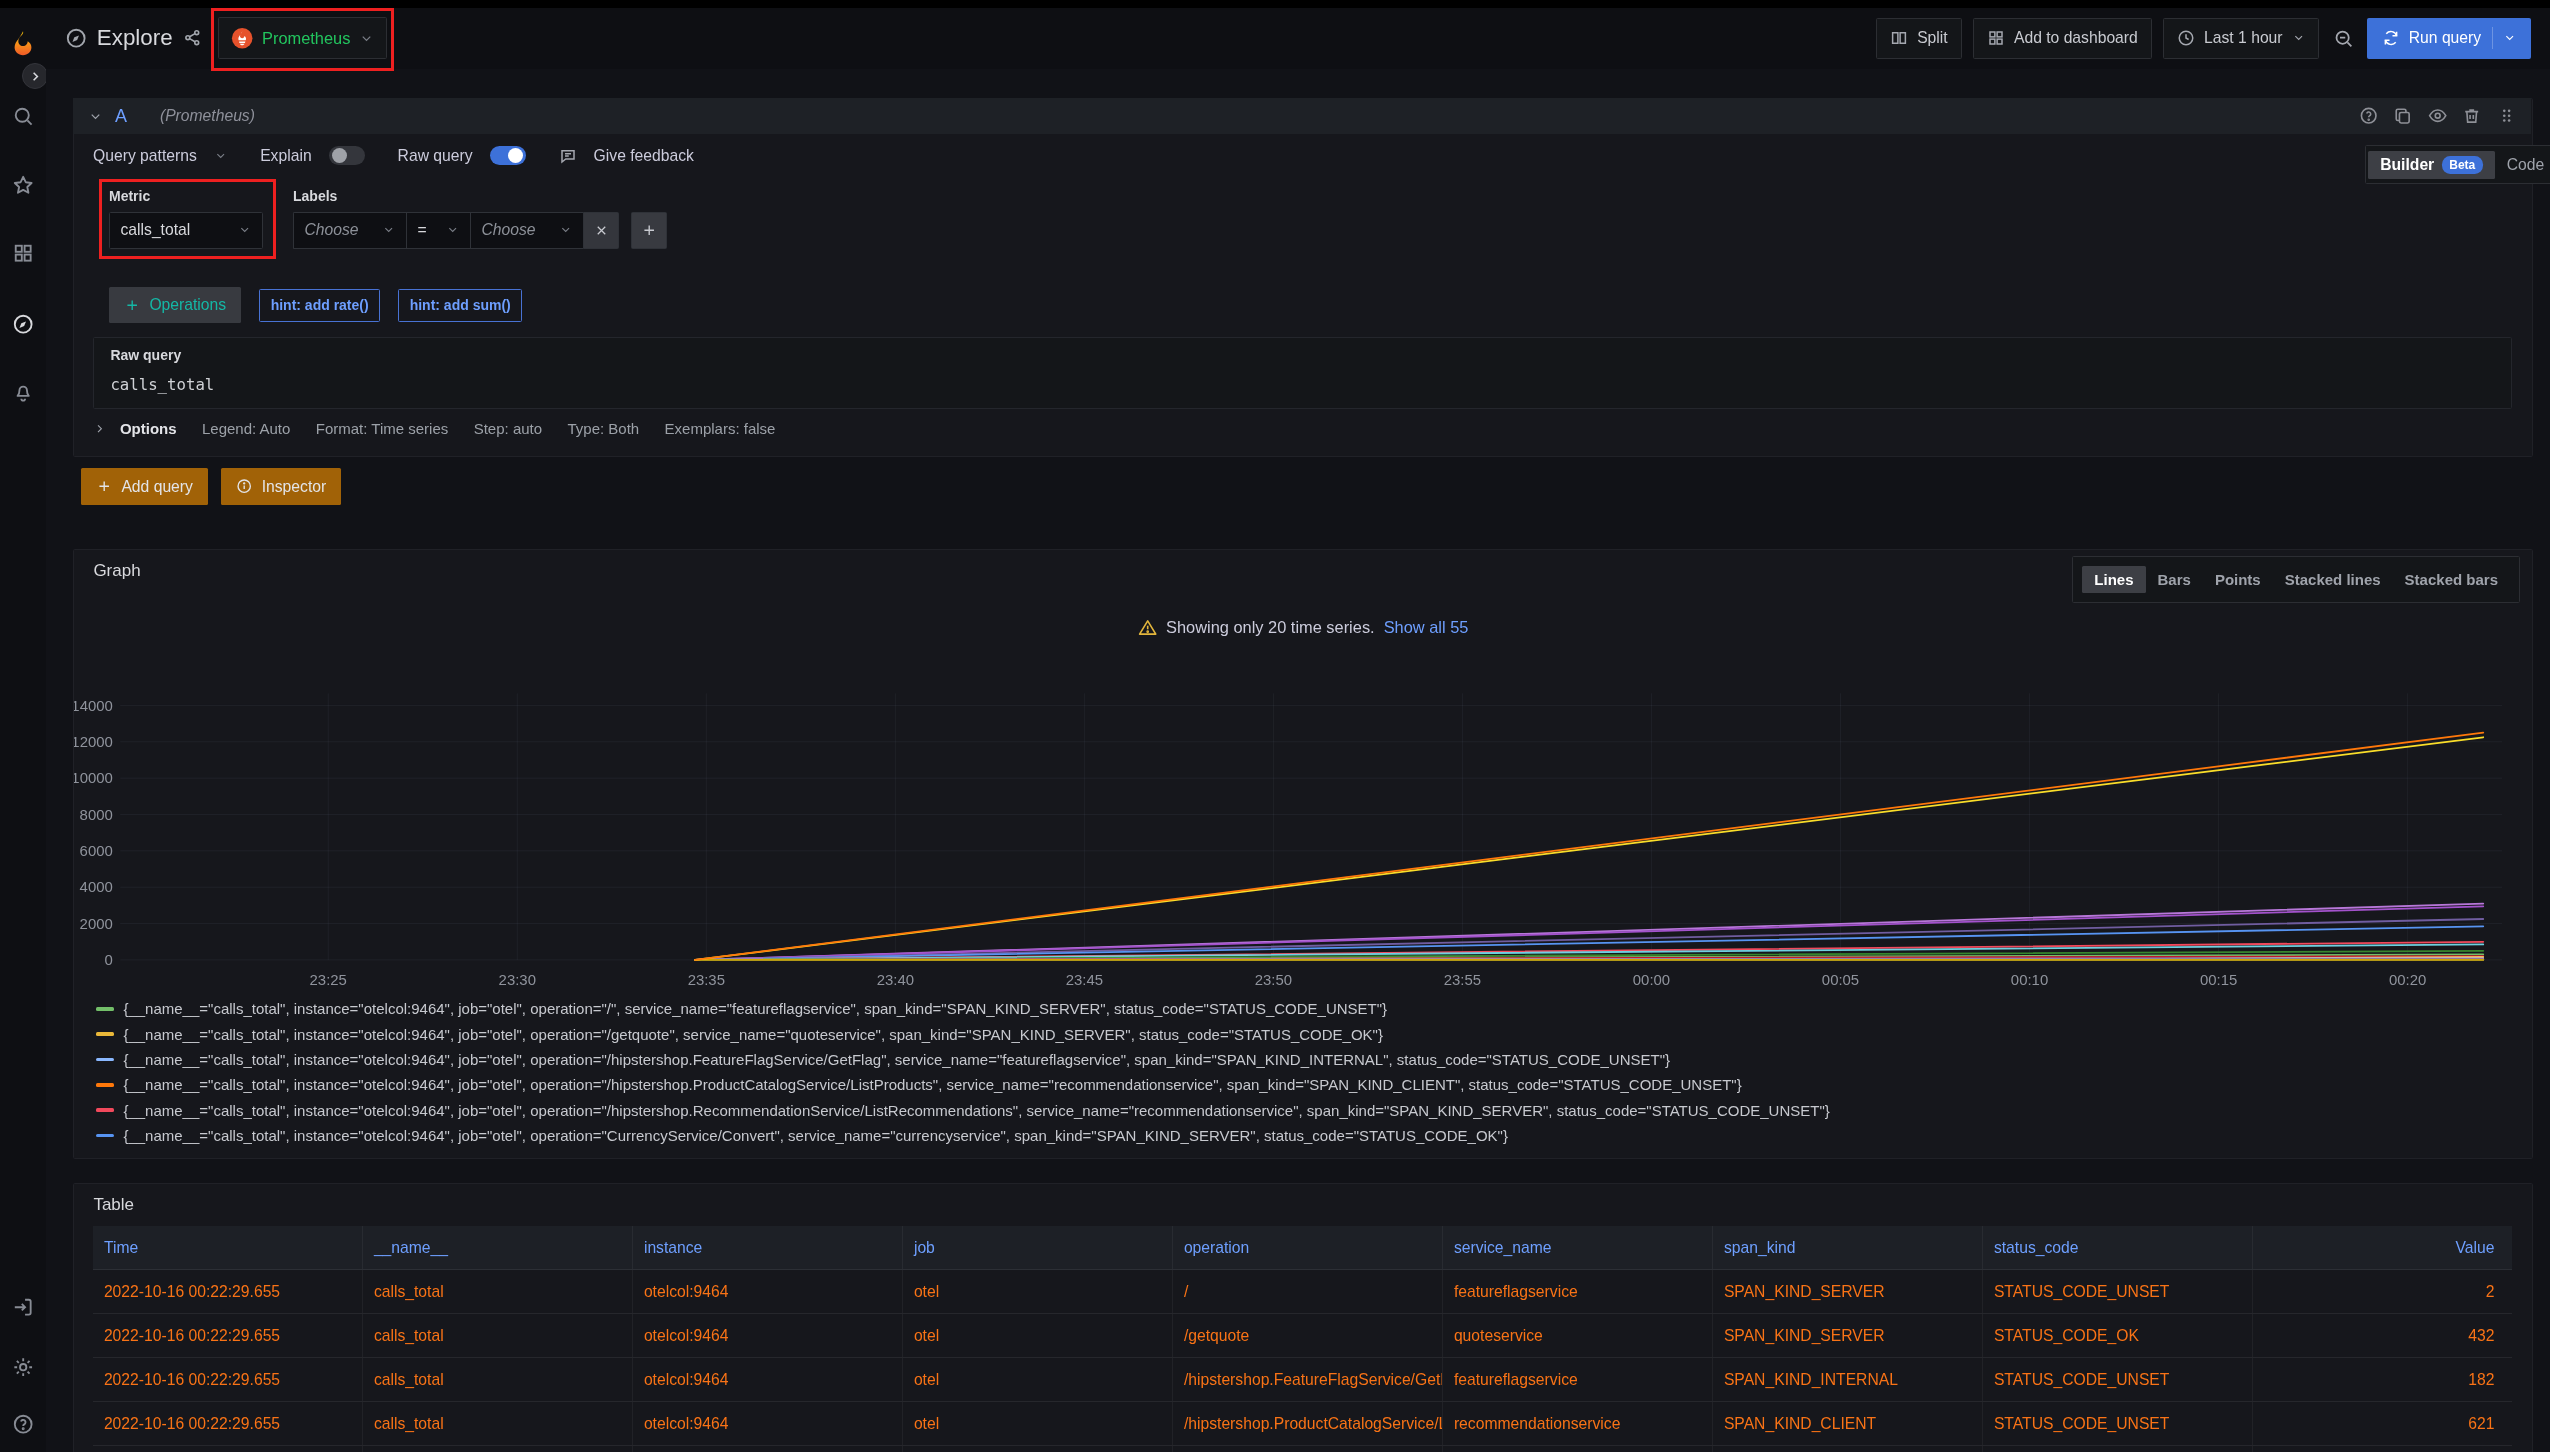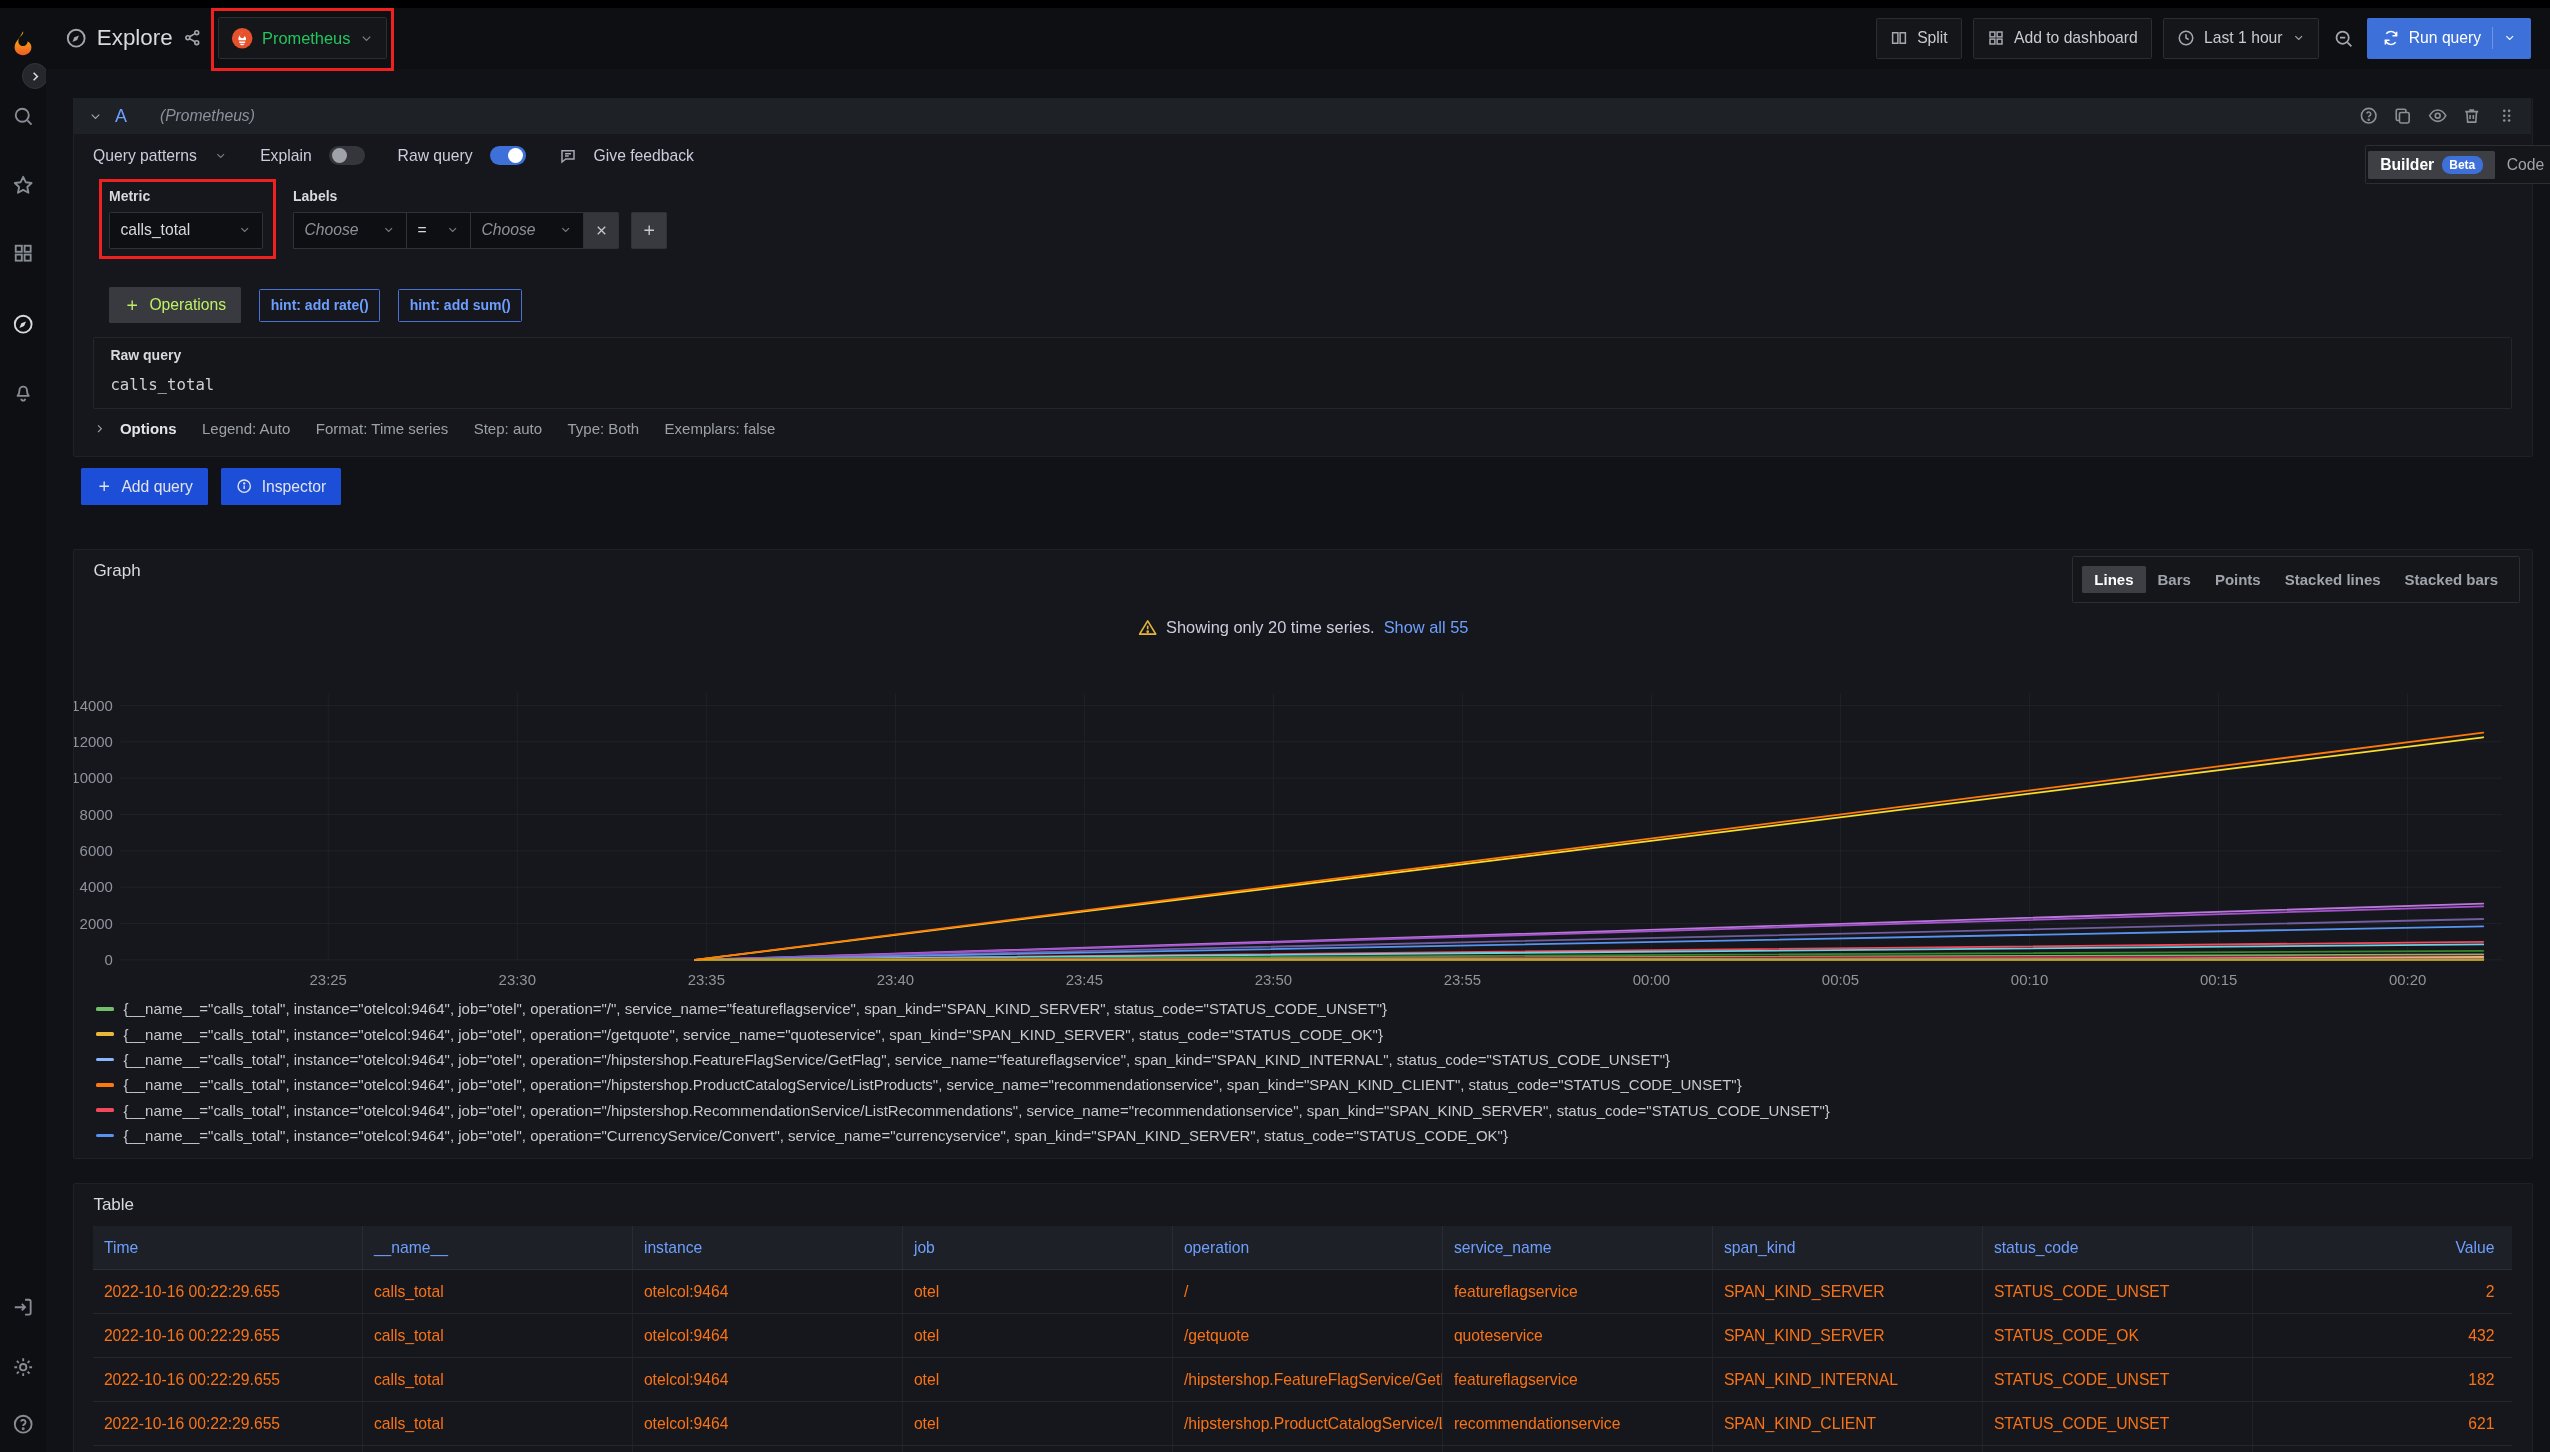--- a/index.html
+++ b/index.html
@@ -67,33 +67,33 @@
   #labels-row .select:first-child{border-radius:1.5px 0 0 1.5px;width:113px;}
   #op-select{width:64px;}
   #val-select{width:113px;}
   .sq-btn{width:36px;height:37px;display:flex;align-items:center;justify-content:center;background:#34363c;
     color:#c9cbd1;border:0.7px solid #2f3238;cursor:pointer;box-sizing:border-box;}
   #remove-label-btn{border-radius:0 1.5px 1.5px 0;}
   #add-label-btn{margin-left:12px;border-radius:1.5px;background:#383a40;}
 
   #operations-row{left:109px;top:287px;display:flex;align-items:center;gap:18px;}
   #operations-btn{display:flex;align-items:center;gap:9px;height:36px;padding:0 15px;background:#383a40;
-    border-radius:1.5px;color:#bef264;font-size:15.7px;font-weight:500;cursor:pointer;}
+    border-radius:1.5px;color:#14b8a6;font-size:15.7px;font-weight:500;cursor:pointer;}
   .hint-btn{height:33px;display:flex;align-items:center;padding:0 10.5px;border:0.7px solid #4872d4;border-radius:1.5px;
     color:#6e9fff;font-size:14px;font-weight:600;background:transparent;cursor:pointer;}
 
   #raw-query-box{left:93px;top:337px;width:2419px;height:72px;background:#141619;border:0.7px solid #24262c;border-radius:1.5px;box-sizing:border-box;}
   #raw-query-box .lbl{position:absolute;left:16.4px;top:9px;font-size:14px;font-weight:700;color:#d8d9dd;}
   #raw-query-box .expr{position:absolute;left:16.4px;top:37px;font-size:15.7px;color:#d0d2d6;font-family:"DejaVu Sans Mono",monospace;}
 
   #options-row{left:93px;top:420px;display:flex;align-items:center;gap:25.4px;font-size:15px;color:#9ca1a8;}
   #options-row .opt-label{color:#e3e4e8;font-weight:700;margin-left:3px;}
 
   #below-query{left:81px;top:468px;display:flex;gap:13.4px;}
-  .sec-btn{display:flex;align-items:center;gap:9px;height:37px;padding:0 15px;background:#1d4ed8;border-radius:1.5px;
+  .sec-btn{display:flex;align-items:center;gap:9px;height:37px;padding:0 15px;background:#a16207;border-radius:1.5px;
     color:#e3e4e8;font-size:15.7px;font-weight:500;cursor:pointer;}
 
   
   .panel{background:#16171c;border:0.7px solid #202127;border-radius:1.5px;}
   #graph-panel{left:73px;top:549px;width:2458px;height:608px;}
   #table-panel{left:73px;top:1183px;width:2458px;height:351px;}
   .panel-title{position:absolute;left:19.4px;top:10.5px;font-size:17px;font-weight:500;color:#d8d9dd;}
 
   #viz-modes{position:absolute;right:12px;top:6px;display:flex;align-items:flex-start;border:0.7px solid #2c2e33;
     border-radius:1.5px;background:#141619;padding:9px;font-size:15px;font-weight:600;}

